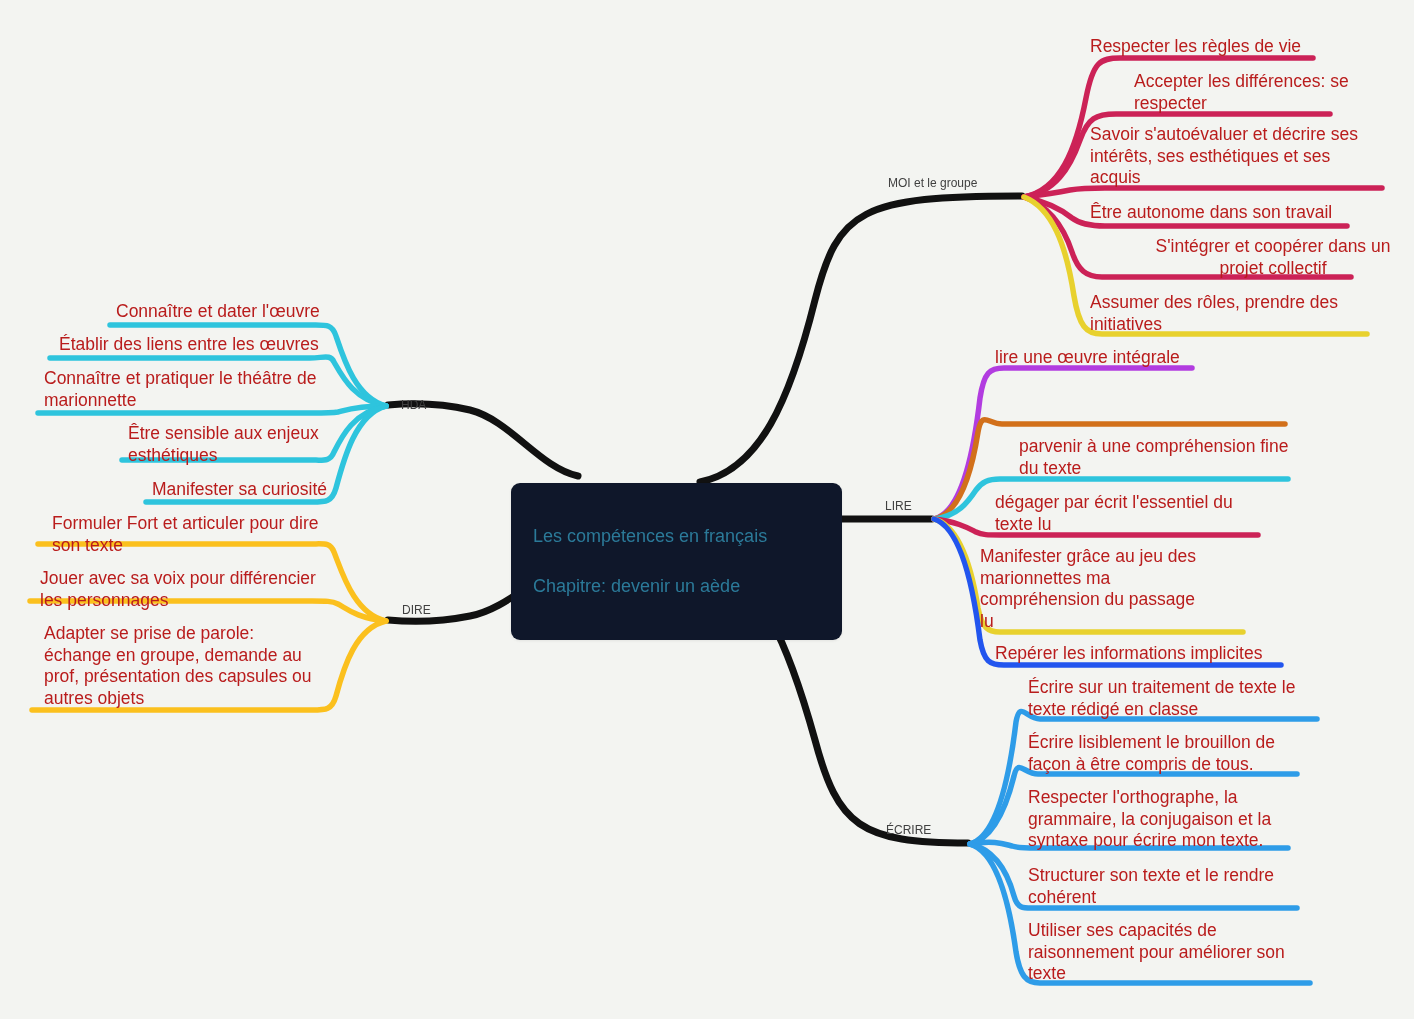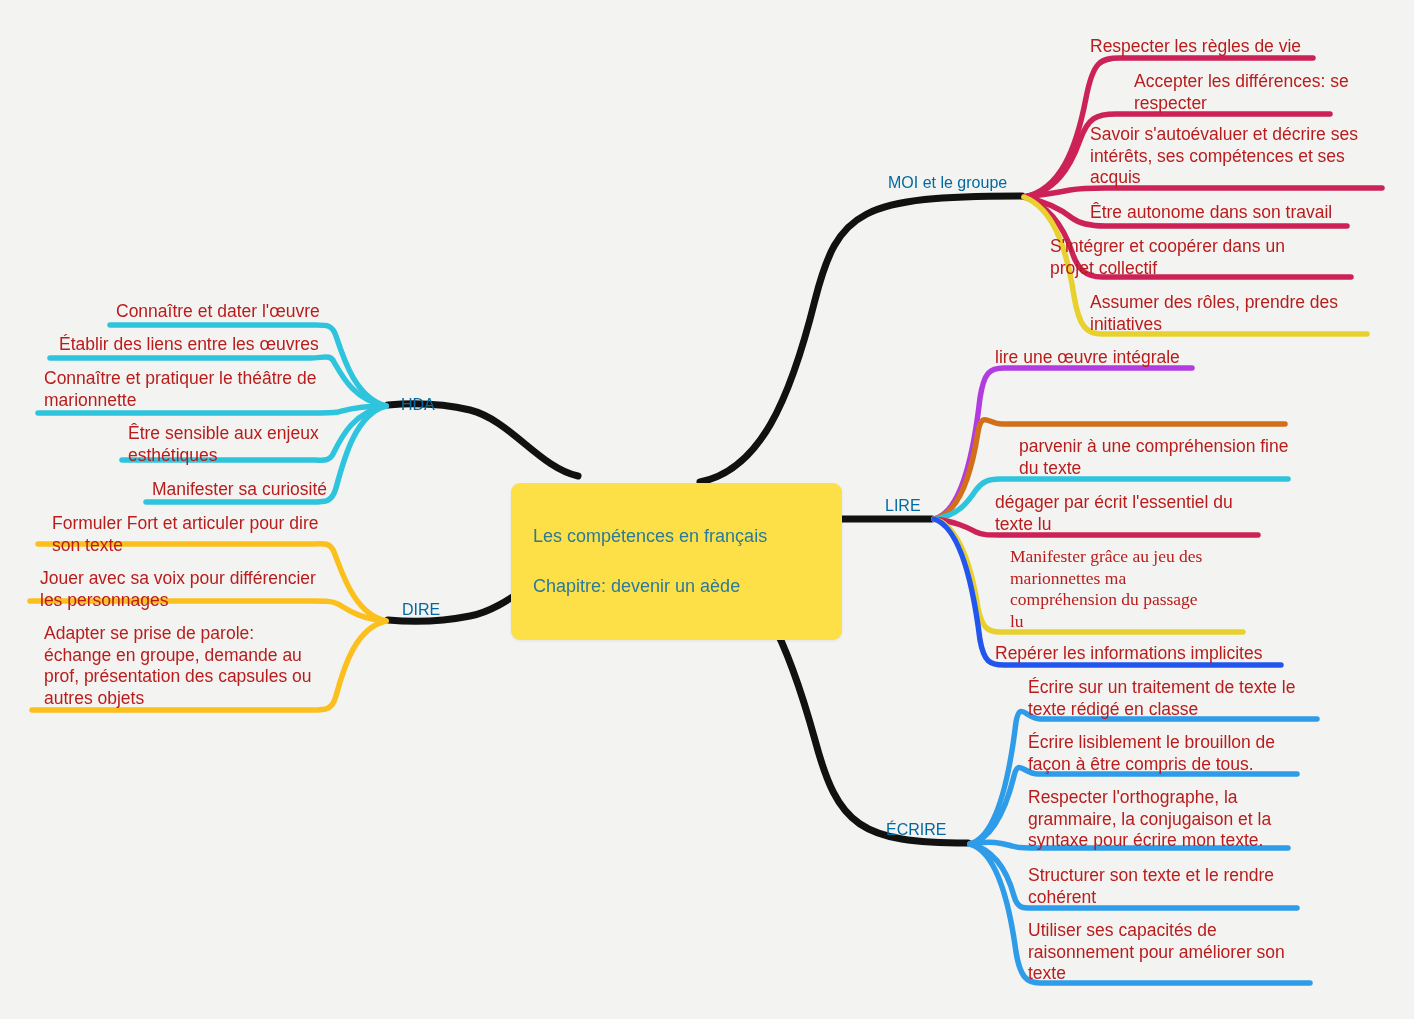--- a/index.html
+++ b/index.html
@@ -16,28 +16,28 @@
     position:absolute;
     color:#b91c1c;
     font-size:17.5px;
     line-height:21.5px;
     white-space:pre-line;
   }
   .leaf-label.right{text-align:left;}
   .leaf-label.left{text-align:left;}
   .branch-label{
     position:absolute;
-    color:#0369a1;
-    font-size:16px;
+    color:#404040;
+    font-size:12px;
     line-height:18px;
     white-space:nowrap;
   }
   .center-node{
     position:absolute;
-    background:#fde047;
+    background:#0f172a;
     border-radius:9px;
     box-shadow:0 1px 3px rgba(0,0,0,0.07);
     color:#2b7a99;
     font-size:18px;
     line-height:25px;
     padding:16px 22px;
     white-space:pre-line;
   }
 </style>
 </head>
@@ -98,34 +98,34 @@
   <div class="branch-label" style="left:888px;top:174px;">MOI et le groupe</div>
   <div class="branch-label" style="left:885px;top:497px;">LIRE</div>
   <div class="branch-label" style="left:886px;top:821px;">ÉCRIRE</div>
   <div class="branch-label" style="left:401px;top:396px;">HDA</div>
   <div class="branch-label" style="left:402px;top:601px;">DIRE</div>
 
   <div class="leaf-label right" style="left:1090px;top:36px;width:300px;">Respecter les règles de vie</div>
   <div class="leaf-label right" style="left:1090px;top:71px;width:250px;margin-left:44px;">Accepter les différences: se
 respecter</div>
   <div class="leaf-label right" style="left:1090px;top:124px;width:290px;">Savoir s'autoévaluer et décrire ses
-intérêts, ses compétences et ses
+intérêts, ses esthétiques et ses
 acquis</div>
   <div class="leaf-label right" style="left:1090px;top:202px;width:290px;">Être autonome dans son travail</div>
-  <div class="leaf-label right" style="left:1050px;top:236px;width:260px;">S'intégrer et coopérer dans un
+  <div class="leaf-label right" style="left:1143px;top:236px;width:260px;text-align:center;">S'intégrer et coopérer dans un
 projet collectif</div>
   <div class="leaf-label right" style="left:1090px;top:292px;width:275px;">Assumer des rôles, prendre des
 initiatives</div>
 
   <div class="leaf-label right" style="left:995px;top:347px;width:300px;">lire une œuvre intégrale</div>
   <div class="leaf-label right" style="left:995px;top:436px;width:290px;margin-left:24px;">parvenir à une compréhension fine
 du texte</div>
   <div class="leaf-label right" style="left:995px;top:492px;width:265px;">dégager par écrit l'essentiel du
 texte lu</div>
-  <div class="leaf-label right" style="left:1010px;top:546px;width:240px;font-family:Liberation Serif, serif;">Manifester grâce au jeu des
+  <div class="leaf-label right" style="left:980px;top:546px;width:240px;">Manifester grâce au jeu des
 marionnettes ma
 compréhension du passage
 lu</div>
   <div class="leaf-label right" style="left:995px;top:643px;width:290px;">Repérer les informations implicites</div>
 
   <div class="leaf-label right" style="left:1028px;top:677px;width:300px;">Écrire sur un traitement de texte le
 texte rédigé en classe</div>
   <div class="leaf-label right" style="left:1028px;top:732px;width:280px;">Écrire lisiblement le brouillon de
 façon à être compris de tous.</div>
   <div class="leaf-label right" style="left:1028px;top:787px;width:280px;">Respecter l'orthographe, la

